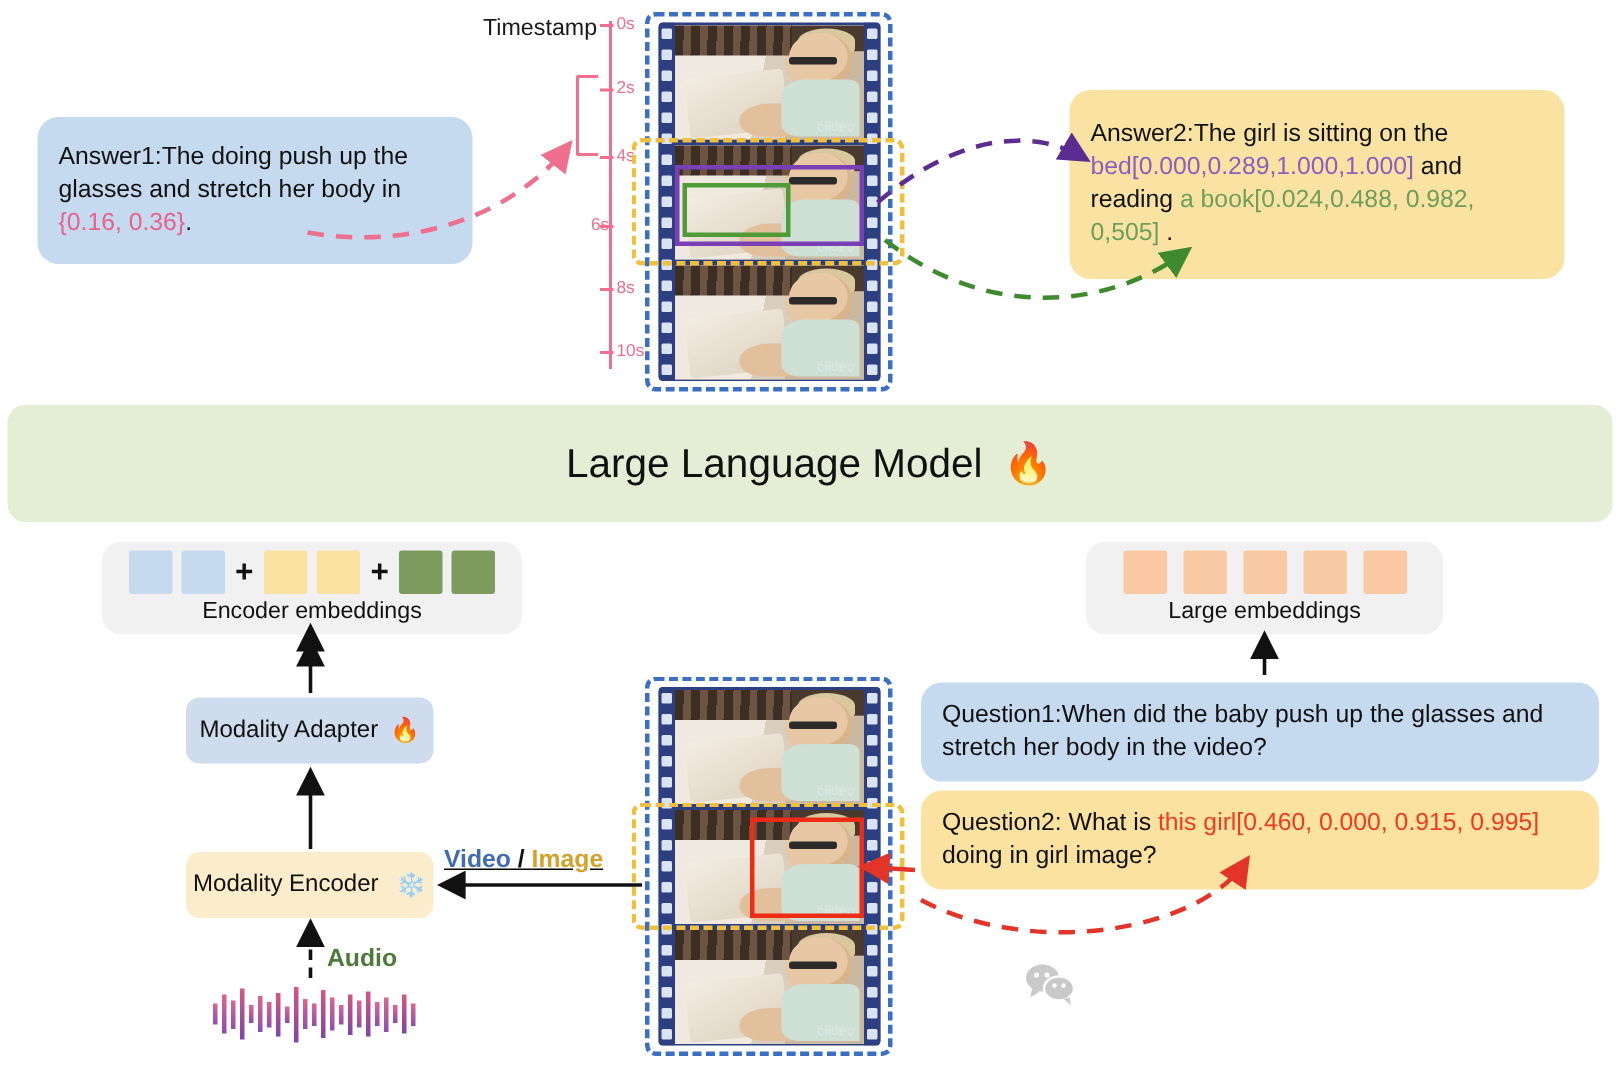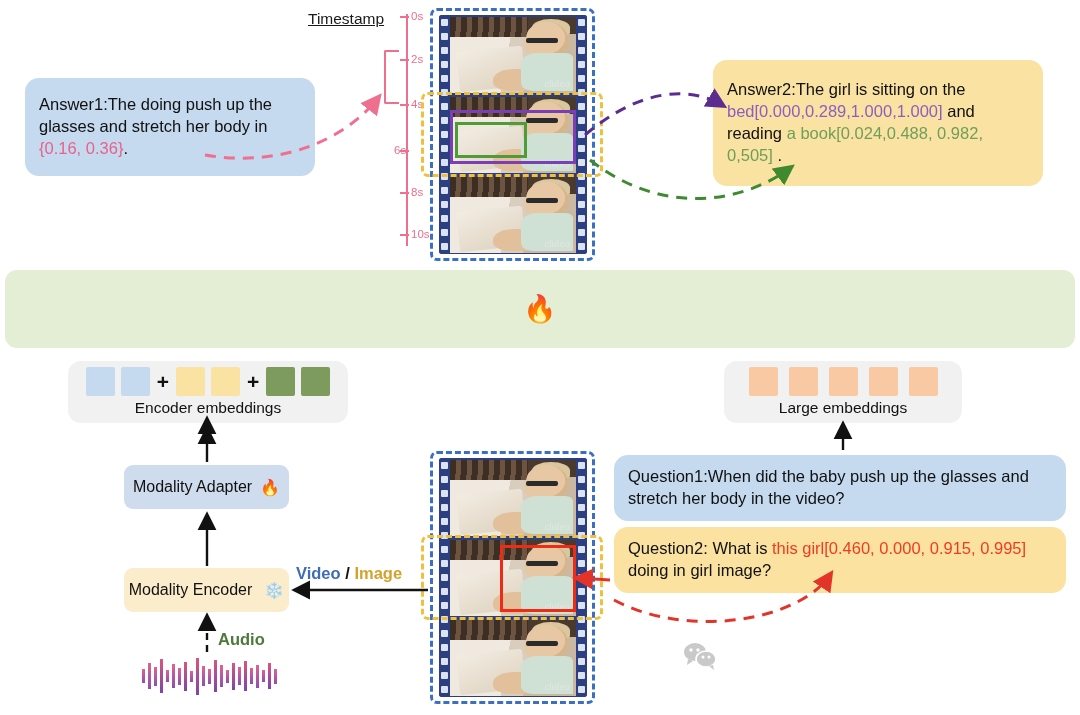--- a/index.html
+++ b/index.html
@@ -91,21 +91,21 @@
   
   #watermark{display:flex;align-items:center;gap:10px;color:#c9c9c9;}
   #watermark-text{font-size:31px;letter-spacing:4px;}
 
   svg.ov{position:absolute;left:0;top:0;width:1080px;height:715px;
          pointer-events:none;overflow:visible;}
 </style>
 </head>
 <body>
 
-<div class="abs" id="timestamp-label" style="left:308px;top:10px;text-decoration:underline;">Timestamp</div>
+<div class="abs" id="timestamp-label" style="left:322px;top:10px;">Timestamp</div>
 
 <div class="abs axis-line" style="left:406px;top:14px;width:2px;height:232px;"></div>
 
 <div class="abs tick" style="left:400px;top:16px;"></div>
 <div class="abs tick-label" style="left:411px;top:11px;">0s</div>
 <div class="abs tick" style="left:400px;top:59px;"></div>
 <div class="abs tick-label" style="left:411px;top:54px;">2s</div>
 <div class="abs tick" style="left:400px;top:104px;"></div>
 <div class="abs tick-label" style="left:411px;top:99px;">4s</div>
 <div class="abs tick" style="left:400px;top:150px;"></div>
@@ -213,20 +213,21 @@
   </div>
 </div>
 
 <div class="abs dashyellow" style="left:421px;top:92px;width:182px;height:85px;"></div>
 
 <div class="abs bbox-purple" style="left:450px;top:110px;width:126px;height:54px;"></div>
 
 <div class="abs bbox-green" style="left:455px;top:122px;width:72px;height:36px;"></div>
 
 <div class="abs" id="llm-band" style="left:5px;top:270px;width:1070px;height:78px;">
+  <span id="llm-title">Large Language Model</span>
   <span style="font-size:27px">🔥</span>
 </div>
 
 <div class="abs emb-panel" style="left:68px;top:361px;width:280px;height:62px;">
   <div class="emb-row">
     <div class="sq" style="background:#c5d9ef"></div>
     <div class="sq" style="background:#c5d9ef"></div>
     <span class="plus">+</span>
     <div class="sq" style="background:#fae3a2"></div>
     <div class="sq" style="background:#fae3a2"></div>
@@ -251,21 +252,21 @@
 <div class="abs modbox blue" style="left:124px;top:465px;width:165px;height:44px;">
   <span>Modality Adapter</span>
   <span>🔥</span>
 </div>
 
 <div class="abs modbox yellow" style="left:124px;top:568px;width:165px;height:44px;">
   <span>Modality Encoder</span>
   <span>❄️</span>
 </div>
 
-<div class="abs vi-label" style="left:296px;top:564px;">
+<div class="abs vi-label" style="left:296px;top:564px;text-decoration:underline;">
   <span class="vi-video">Video</span><span class="vi-slash"> / </span><span class="vi-image">Image</span>
 </div>
 
 <div class="abs" id="audio-label" style="left:218px;top:630px;">Audio</div>
 
 <div class="abs" style="left:142px;top:655px;width:138px;height:42px;display:flex;align-items:center;gap:3px;">
   <div style="width:3px;height:14px;background:linear-gradient(#e0638f,#8d4fb0)"></div>
   <div style="width:3px;height:26px;background:linear-gradient(#e0638f,#8d4fb0)"></div>
   <div style="width:3px;height:19px;background:linear-gradient(#e0638f,#8d4fb0)"></div>
   <div style="width:3px;height:34px;background:linear-gradient(#d9557f,#7e45a8)"></div>

